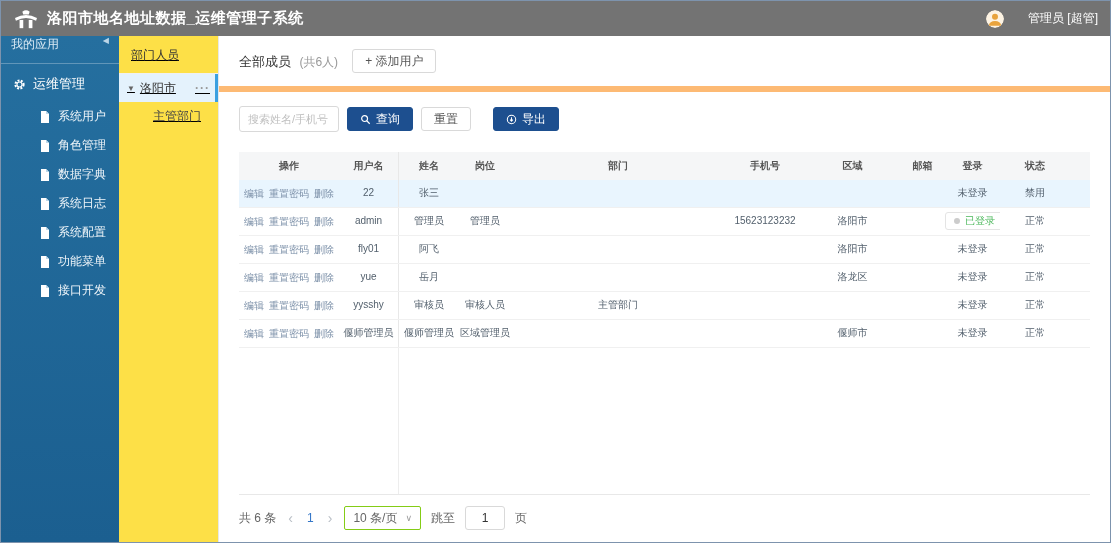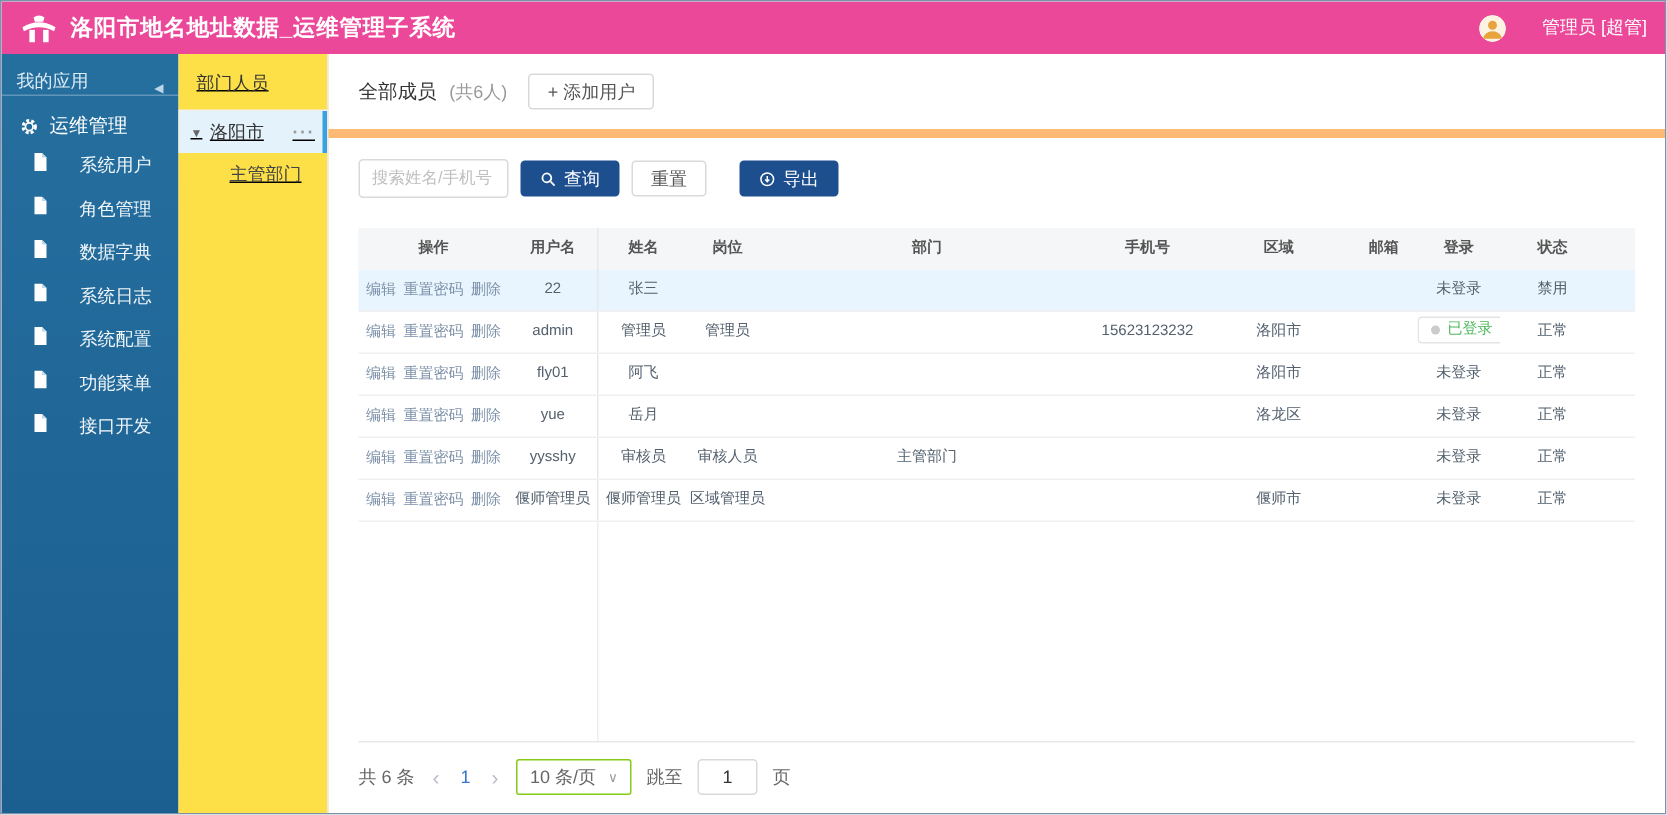--- a/index.html
+++ b/index.html
@@ -1,36 +1,36 @@
 <!DOCTYPE html>
 <html><head>
 <meta charset="utf-8">
 <style>
   * { box-sizing: border-box; margin: 0; padding: 0; }
   html,body { background:#e9ebee; font-family:"Liberation Sans","DejaVu Sans",sans-serif; }
   .window { width:1111px; height:543px; border:1px solid #7d93ad; background:#fff; overflow:hidden; display:flex; flex-direction:column; }
 
   
-  .app-header { height:35px; background:#ec4899; display:flex; align-items:center; padding:0 12px; flex:0 0 auto; }
+  .app-header { height:35px; background:#737373; display:flex; align-items:center; padding:0 12px; flex:0 0 auto; }
   .logo { width:26px; height:22px; margin-right:8px; flex:0 0 auto; }
   .app-title { color:#fff; font-size:15px; font-weight:bold; letter-spacing:.5px; }
   .header-spacer { flex:1; }
   .user-box { display:flex; align-items:center; gap:24px; }
   .avatar { width:18px; height:18px; border-radius:50%; overflow:hidden; flex:0 0 auto; }
   .user-name { color:#fff; font-size:12px; }
 
   .app-body { flex:1; display:flex; min-height:0; }
 
   
   .sidebar { width:118px; background:linear-gradient(180deg,#256f9f,#1b5f90); color:#eef5fa; flex:0 0 auto; display:flex; flex-direction:column; }
-  .side-head { height:28px; display:flex; align-items:flex-end; justify-content:space-between; padding:0 10px; font-size:12px; color:#dcebf5; border-bottom:1px solid rgba(255,255,255,.28); }
+  .side-head { height:28px; display:flex; align-items:flex-start; justify-content:space-between; padding:0 10px; font-size:12px; color:#dcebf5; border-bottom:1px solid rgba(255,255,255,.28); }
   .collapse-arrow { font-size:8px; color:#bcd6e8; cursor:pointer; }
   .menu-group { display:flex; align-items:center; gap:7px; padding:11px 0 9px 12px; font-size:13px; color:#fff; cursor:pointer; }
   .gear { width:13px; height:13px; }
-  .menu-item { height:29px; display:flex; align-items:flex-start; gap:21px; padding-left:21px; font-size:12px; color:#f0f6fa; cursor:pointer; }
+  .menu-item { height:29px; display:flex; align-items:center; gap:8px; padding-left:39px; font-size:12px; color:#f0f6fa; cursor:pointer; }
   .file-ico { width:10px; height:12px; flex:0 0 auto; }
 
   
   .tree-panel { width:100px; background:#fde047; border-right:1px solid #e6e8ea; flex:0 0 auto; font-size:12px;text-decoration:underline; }
   .tree-head { padding:11px 12px 9px; color:#333; border-bottom:1px solid #f0f0f0; }
   .tree-node { position:relative; height:28px; display:flex; align-items:center; background:#e4f2fc; padding:0 8px; cursor:pointer; }
   .tree-node::after { content:""; position:absolute; right:0; top:0; bottom:0; width:3px; background:#3aa0e0; }
   .tree-caret { font-size:8px; color:#666; margin-right:5px; }
   .tree-label { color:#333; flex:1; }
   .tree-more { color:#999; letter-spacing:1px; font-weight:bold; cursor:pointer; }

